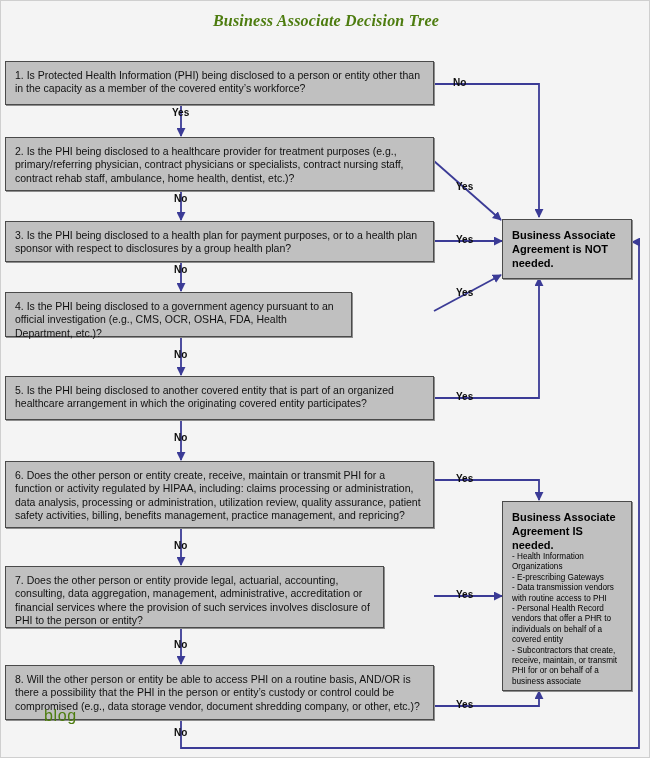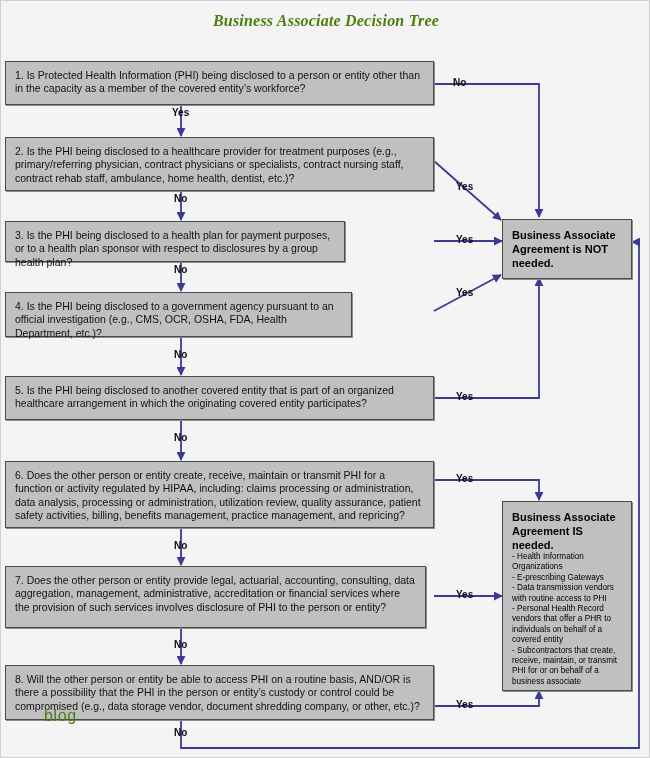--- a/index.html
+++ b/index.html
@@ -151,37 +151,37 @@
   </svg>
 
   <div class="qbox" style="left:4px; top:60px; width:429px; height:44px;">
     <span class="qtext">1.  Is Protected Health Information (PHI) being disclosed to a person or entity other than in the capacity as a member of the covered entity’s workforce?</span>
   </div>
 
   <div class="qbox" style="left:4px; top:136px; width:429px; height:54px;">
     <span class="qtext">2.  Is the PHI being disclosed to a healthcare provider for treatment purposes (e.g., primary/referring physician, contract physicians or specialists, contract nursing staff, contract rehab staff, ambulance, home health, dentist, etc.)?</span>
   </div>
 
-  <div class="qbox" style="left:4px; top:220px; width:340px; height:41px;">
+  <div class="qbox" style="left:4px; top:220px; width:429px; height:41px;">
     <span class="qtext">3.  Is the PHI being disclosed to a health plan for payment purposes, or to a health plan sponsor with respect to disclosures by a group health plan?</span>
   </div>
 
   <div class="qbox" style="left:4px; top:291px; width:347px; height:45px;">
     <span class="qtext">4.  Is the PHI being disclosed to a government agency pursuant to an official investigation (e.g., CMS, OCR, OSHA, FDA, Health Department, etc.)?</span>
   </div>
 
   <div class="qbox" style="left:4px; top:375px; width:429px; height:44px;">
     <span class="qtext">5.  Is the PHI being disclosed to another covered entity that is part of an organized healthcare arrangement in which the originating covered entity participates?</span>
   </div>
 
   <div class="qbox" style="left:4px; top:460px; width:429px; height:67px;">
     <span class="qtext">6.  Does the other person or entity create, receive, maintain or transmit PHI for a function or activity regulated by HIPAA, including: claims processing or administration, data analysis, processing or administration, utilization review, quality assurance, patient safety activities, billing, benefits management, practice management, and repricing?</span>
   </div>
 
-  <div class="qbox" style="left:4px; top:565px; width:421px; height:62px;">
+  <div class="qbox" style="left:4px; top:565px; width:379px; height:62px;">
     <span class="qtext">7.  Does the other person or entity provide legal, actuarial, accounting, consulting, data aggregation, management, administrative, accreditation or financial services where the provision of such services involves disclosure of PHI to the person or entity?</span>
   </div>
 
   <div class="qbox" style="left:4px; top:664px; width:429px; height:55px;">
     <span class="qtext">8.  Will the other person or entity be able to access PHI on a routine basis, AND/OR is there a possibility that the PHI in the person or entity’s custody or control could be compromised (e.g., data storage vendor, document shredding company, or other, etc.)?</span>
   </div>
 
   <div class="outbox" style="left:501px; top:218px; width:130px; height:60px;">
     <span class="headline">Business Associate Agreement is NOT needed.</span>
   </div>

